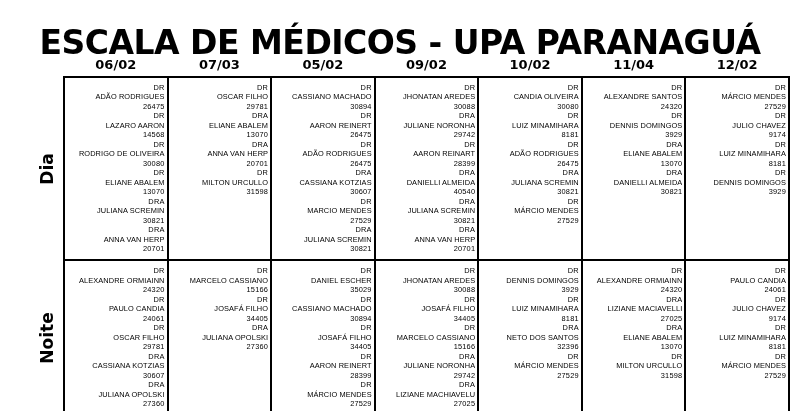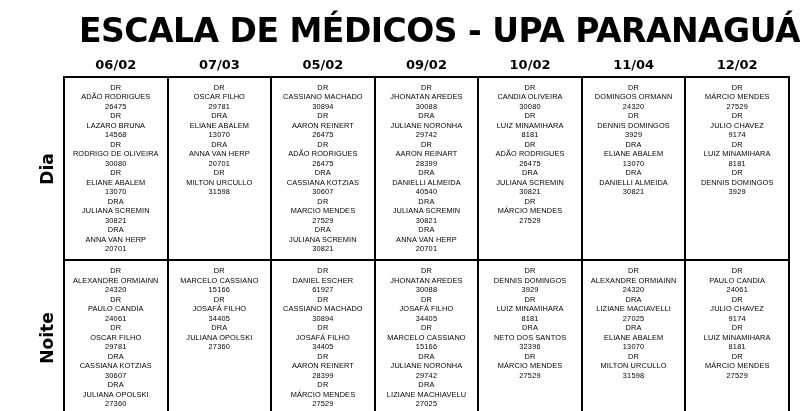--- a/index.html
+++ b/index.html
@@ -13,27 +13,27 @@
     font-family: "Liberation Sans", sans-serif;
     overflow: hidden;
   }
   .sheet {
     position: relative;
     width: 800px;
     height: 411px;
     box-sizing: border-box;
   }
   .title {
-    text-align: right;
+    text-align: center;
     font-family: "DejaVu Sans", sans-serif;
     font-weight: bold;
     font-size: 33px;
     letter-spacing: -0.5px;
     line-height: 1;
-    padding-top: 14px;
+    padding-top: 26px;
     color: #000;
     white-space: nowrap;
   }
   .grid {
     position: absolute;
     left: 30px;
     top: 57px;
     width: 760px;
   }
   table.schedule {
@@ -69,21 +69,21 @@
     top: 50%;
     transform: translate(-50%, -50%) rotate(-90deg);
     font-family: "DejaVu Sans", sans-serif;
     font-weight: bold;
     font-size: 17px;
     white-space: nowrap;
     color: #000;
   }
   .cell {
     padding: 5px 2px 6px 2px;
-    text-align: center;
+    text-align: right;
     font-size: 7.4px;
     line-height: 1.28;
     font-family: "Liberation Sans", sans-serif;
     color: #000;
     letter-spacing: 0.1px;
   }
   .cell .ln {
     display: block;
     white-space: nowrap;
     overflow: hidden;
@@ -120,21 +120,21 @@
       <tbody>
         <tr>
           <td class="rowlabel">
               <span>Dia</span>
             </td>
           <td class="cell">
               <span class="ln lbl">DR</span>
               <span class="ln nm">ADÃO RODRIGUES</span>
               <span class="ln num">26475</span>
               <span class="ln lbl">DR</span>
-              <span class="ln nm">LAZARO BRUNA</span>
+              <span class="ln nm">LAZARO AARON</span>
               <span class="ln num">14568</span>
               <span class="ln lbl">DR</span>
               <span class="ln nm">RODRIGO DE OLIVEIRA</span>
               <span class="ln num">30080</span>
               <span class="ln lbl">DR</span>
               <span class="ln nm">ELIANE ABALEM</span>
               <span class="ln num">13070</span>
               <span class="ln lbl">DRA</span>
               <span class="ln nm">JULIANA SCREMIN</span>
               <span class="ln num">30821</span>
@@ -208,21 +208,21 @@
               <span class="ln num">26475</span>
               <span class="ln lbl">DRA</span>
               <span class="ln nm">JULIANA SCREMIN</span>
               <span class="ln num">30821</span>
               <span class="ln lbl">DR</span>
               <span class="ln nm">MÁRCIO MENDES</span>
               <span class="ln num">27529</span>
             </td>
           <td class="cell">
               <span class="ln lbl">DR</span>
-              <span class="ln nm">DOMINGOS ORMANN</span>
+              <span class="ln nm">ALEXANDRE SANTOS</span>
               <span class="ln num">24320</span>
               <span class="ln lbl">DR</span>
               <span class="ln nm">DENNIS DOMINGOS</span>
               <span class="ln num">3929</span>
               <span class="ln lbl">DRA</span>
               <span class="ln nm">ELIANE ABALEM</span>
               <span class="ln num">13070</span>
               <span class="ln lbl">DRA</span>
               <span class="ln nm">DANIELLI ALMEIDA</span>
               <span class="ln num">30821</span>
@@ -270,21 +270,21 @@
               <span class="ln lbl">DR</span>
               <span class="ln nm">JOSAFÁ FILHO</span>
               <span class="ln num">34405</span>
               <span class="ln lbl">DRA</span>
               <span class="ln nm">JULIANA OPOLSKI</span>
               <span class="ln num">27360</span>
             </td>
           <td class="cell">
               <span class="ln lbl">DR</span>
               <span class="ln nm">DANIEL ESCHER</span>
-              <span class="ln num">61927</span>
+              <span class="ln num">35029</span>
               <span class="ln lbl">DR</span>
               <span class="ln nm">CASSIANO MACHADO</span>
               <span class="ln num">30894</span>
               <span class="ln lbl">DR</span>
               <span class="ln nm">JOSAFÁ FILHO</span>
               <span class="ln num">34405</span>
               <span class="ln lbl">DR</span>
               <span class="ln nm">AARON REINERT</span>
               <span class="ln num">28399</span>
               <span class="ln lbl">DR</span>

